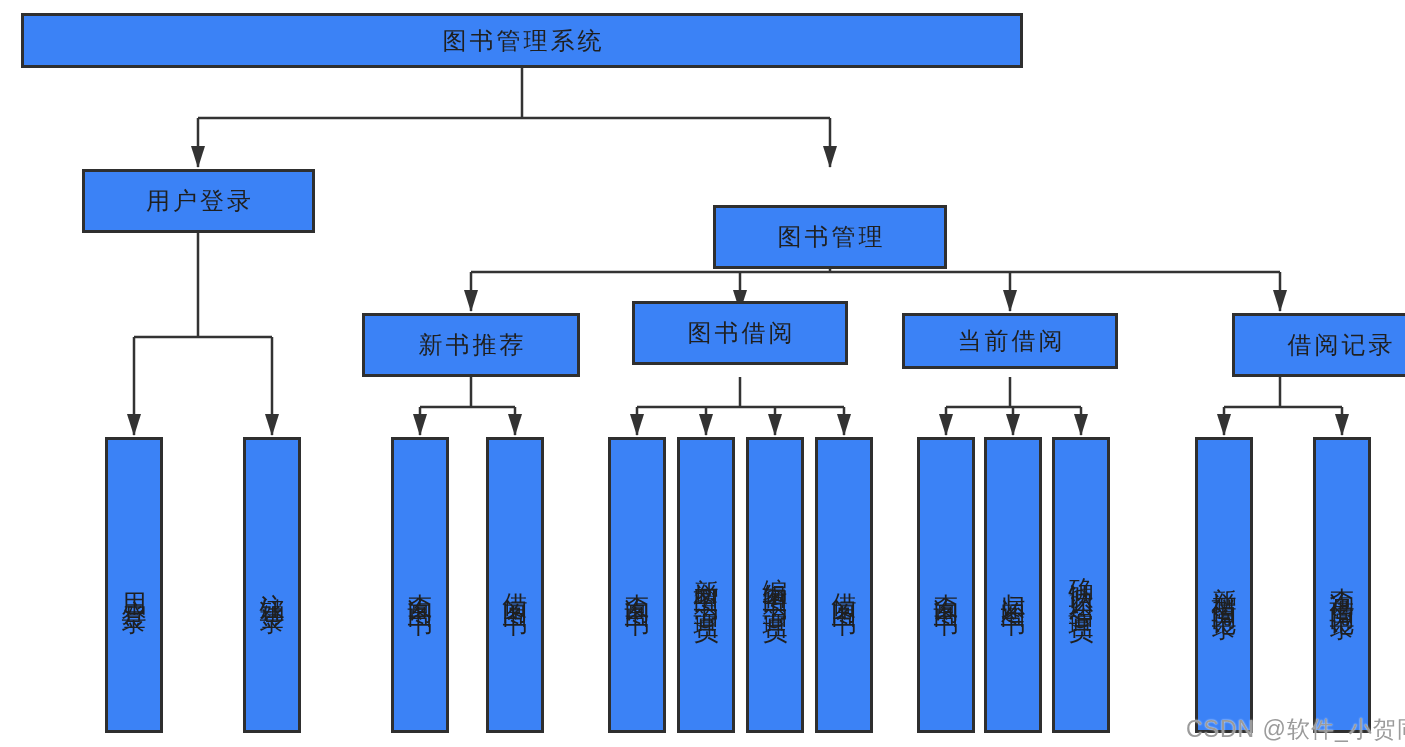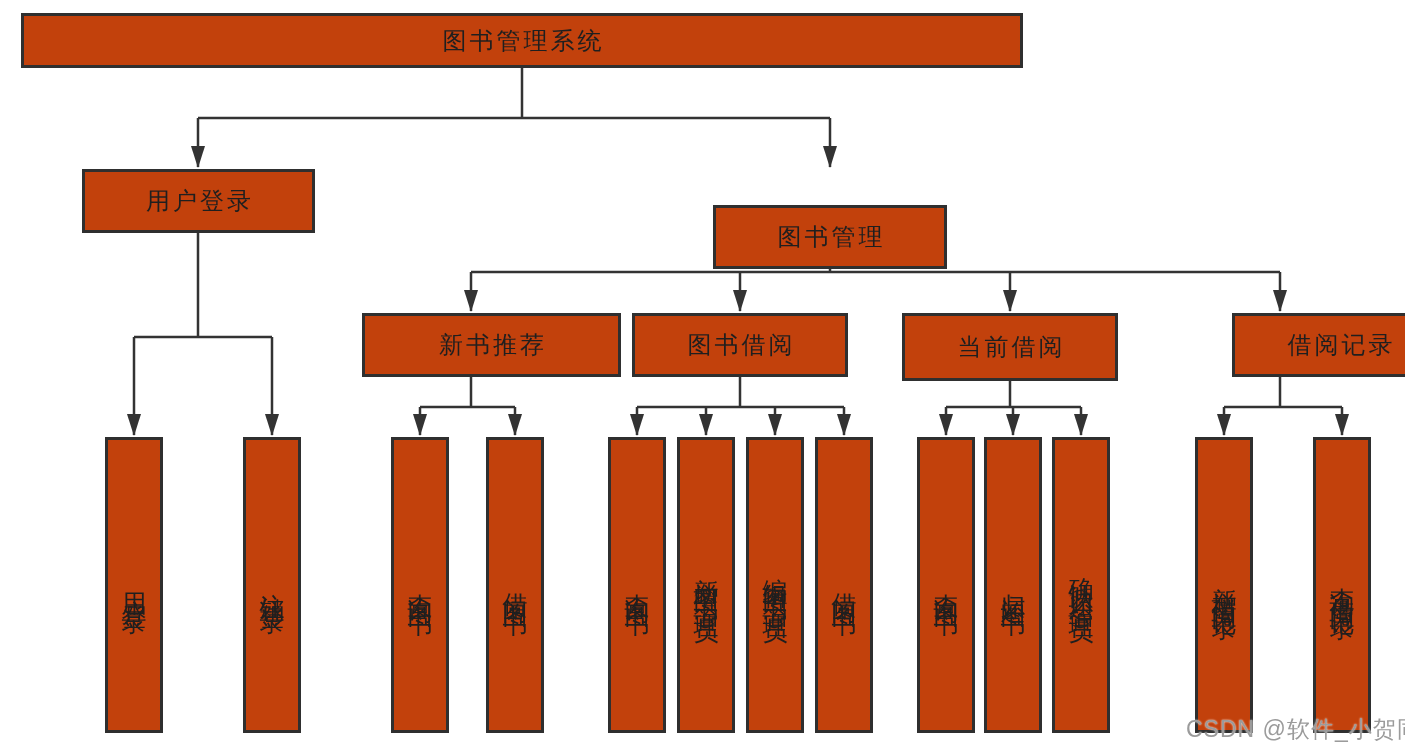--- a/index.html
+++ b/index.html
@@ -14,21 +14,21 @@
   }
   .connector-layer {
     position: absolute;
     left: 0; top: 0;
     width: 1405px; height: 747px;
     pointer-events: none;
   }
   .node {
     position: absolute;
     box-sizing: border-box;
-    background: #c2410c;
+    background: #3b82f6;
     border: 3px solid #2f2f2f;
     display: flex;
     align-items: center;
     justify-content: center;
     color: #1f1f1f;
   }
   .hbox {
     font-size: 24px;
     letter-spacing: 3px;
     text-indent: 3px; 
@@ -95,23 +95,23 @@
       <path d="M1224 407 L1224 435" marker-end="url(#ah)"></path>
       <path d="M1342 407 L1342 435" marker-end="url(#ah)"></path>
     </g>
   </svg>
 
   <div class="node hbox" style="left:21px; top:13px; width:1002px; height:55px;">图书管理系统</div>
 
   <div class="node hbox" style="left:82px; top:169px; width:233px; height:64px;">用户登录</div>
   <div class="node hbox" style="left:713px; top:169px; width:234px; height:64px;margin-top:36px;">图书管理</div>
 
-  <div class="node hbox" style="left:362px; top:313px; width:259px; height:64px;">新书推荐</div>
-  <div class="node hbox" style="left:632px; top:313px; width:216px; height:64px;">图书借阅</div>
-  <div class="node hbox" style="left:902px; top:313px; width:216px; height:68px;">当前借阅</div>
+  <div class="node hbox" style="left:362px; top:313px; width:218px; height:64px;">新书推荐</div>
+  <div class="node hbox" style="left:632px; top:301px; width:216px; height:64px;">图书借阅</div>
+  <div class="node hbox" style="left:902px; top:313px; width:216px; height:56px;">当前借阅</div>
   <div class="node hbox" style="left:1232px; top:313px; width:216px; height:64px;">借阅记录</div>
 
   <div class="node vbox" style="left:105px;">用户登录</div>
   <div class="node vbox" style="left:243px;">注销登录</div>
 
   <div class="node vbox" style="left:391px;">查询图书</div>
   <div class="node vbox" style="left:486px;">借阅图书</div>
 
   <div class="node vbox" style="left:608px;">查询图书</div>
   <div class="node vbox" style="left:677px;">新增图书（管理员）</div>

